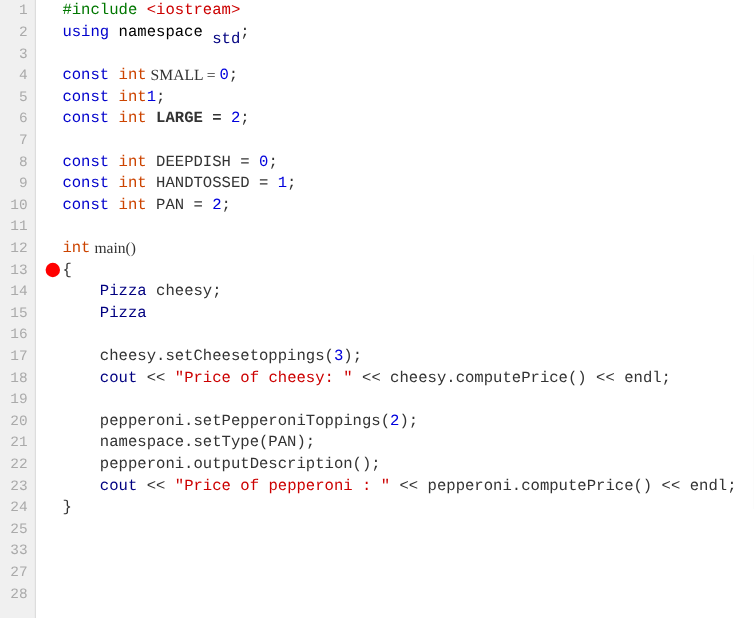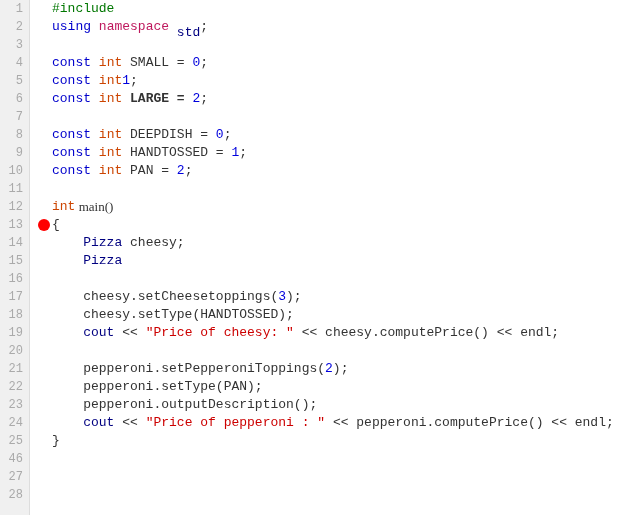--- a/index.html
+++ b/index.html
@@ -94,46 +94,45 @@
         <span class="line-number">16</span>
         <span class="line-number">17</span>
         <span class="line-number">18</span>
         <span class="line-number">19</span>
         <span class="line-number">20</span>
         <span class="line-number">21</span>
         <span class="line-number">22</span>
         <span class="line-number">23</span>
         <span class="line-number">24</span>
         <span class="line-number">25</span>
-        <span class="line-number">46</span>
+        <span class="line-number">33</span>
         <span class="line-number">27</span>
         <span class="line-number">28</span>
       </div>
     <div class="code-lines" id="code-lines">
-        <div class="code-line"><span class="bp-placeholder"></span><span style="color: rgb(0, 119, 0);">#include</span><span style="color: rgb(51, 51, 51);"> </span></div>
-        <div class="code-line"><span class="bp-placeholder"></span><span style="color: rgb(0, 0, 204);">using</span><span style="color: rgb(51, 51, 51);"> </span><span style="color: #be185d;">namespace</span><span style="color: rgb(51, 51, 51);"> </span><span style="color: rgb(0, 0, 128); margin-top: 12px;">std</span><span style="color: rgb(51, 51, 51);">;</span></div>
+        <div class="code-line"><span class="bp-placeholder"></span><span style="color: rgb(0, 119, 0);">#include</span><span style="color: rgb(51, 51, 51);"> </span><span style="color: rgb(204, 0, 0);">&lt;iostream&gt;</span></div>
+        <div class="code-line"><span class="bp-placeholder"></span><span style="color: rgb(0, 0, 204);">using</span><span style="color: rgb(51, 51, 51);"> </span><span style="color: #000000;">namespace</span><span style="color: rgb(51, 51, 51);"> </span><span style="color: rgb(0, 0, 128); margin-top: 12px;">std</span><span style="color: rgb(51, 51, 51);">;</span></div>
         <div class="code-line"><span class="bp-placeholder"></span></div>
-        <div class="code-line"><span class="bp-placeholder"></span><span style="color: rgb(0, 0, 204);">const</span><span style="color: rgb(51, 51, 51);"> </span><span style="color: rgb(204, 68, 0);">int</span><span style="color: rgb(51, 51, 51);"> SMALL = </span><span style="color: rgb(0, 0, 221);">0</span><span style="color: rgb(51, 51, 51);">;</span></div>
+        <div class="code-line"><span class="bp-placeholder"></span><span style="color: rgb(0, 0, 204);">const</span><span style="color: rgb(51, 51, 51);"> </span><span style="color: rgb(204, 68, 0);">int</span><span style="color: rgb(51, 51, 51); font-family: Liberation Serif, serif;"> SMALL = </span><span style="color: rgb(0, 0, 221);">0</span><span style="color: rgb(51, 51, 51);">;</span></div>
         <div class="code-line"><span class="bp-placeholder"></span><span style="color: rgb(0, 0, 204);">const</span><span style="color: rgb(51, 51, 51);"> </span><span style="color: rgb(204, 68, 0);">int</span><span style="color: rgb(0, 0, 221);">1</span><span style="color: rgb(51, 51, 51);">;</span></div>
         <div class="code-line"><span class="bp-placeholder"></span><span style="color: rgb(0, 0, 204);">const</span><span style="color: rgb(51, 51, 51);"> </span><span style="color: rgb(204, 68, 0);">int</span><span style="color: rgb(51, 51, 51); font-weight: bold;"> LARGE = </span><span style="color: rgb(0, 0, 221);">2</span><span style="color: rgb(51, 51, 51);">;</span></div>
         <div class="code-line"><span class="bp-placeholder"></span></div>
         <div class="code-line"><span class="bp-placeholder"></span><span style="color: rgb(0, 0, 204);">const</span><span style="color: rgb(51, 51, 51);"> </span><span style="color: rgb(204, 68, 0);">int</span><span style="color: rgb(51, 51, 51);"> DEEPDISH = </span><span style="color: rgb(0, 0, 221);">0</span><span style="color: rgb(51, 51, 51);">;</span></div>
         <div class="code-line"><span class="bp-placeholder"></span><span style="color: rgb(0, 0, 204);">const</span><span style="color: rgb(51, 51, 51);"> </span><span style="color: rgb(204, 68, 0);">int</span><span style="color: rgb(51, 51, 51);"> HANDTOSSED = </span><span style="color: rgb(0, 0, 221);">1</span><span style="color: rgb(51, 51, 51);">;</span></div>
         <div class="code-line"><span class="bp-placeholder"></span><span style="color: rgb(0, 0, 204);">const</span><span style="color: rgb(51, 51, 51);"> </span><span style="color: rgb(204, 68, 0);">int</span><span style="color: rgb(51, 51, 51);"> PAN = </span><span style="color: rgb(0, 0, 221);">2</span><span style="color: rgb(51, 51, 51);">;</span></div>
         <div class="code-line"><span class="bp-placeholder"></span></div>
         <div class="code-line"><span class="bp-placeholder"></span><span style="color: rgb(204, 68, 0);">int</span><span style="color: rgb(51, 51, 51); font-family: Liberation Serif, serif;"> main()</span></div>
         <div class="code-line breakpoint-line"><span class="breakpoint-marker"></span><span style="color: rgb(51, 51, 51);">{</span></div>
         <div class="code-line"><span class="bp-placeholder"></span><span style="color: rgb(51, 51, 51);">    </span><span style="color: rgb(0, 0, 128);">Pizza</span><span style="color: rgb(51, 51, 51);"> cheesy;</span></div>
         <div class="code-line"><span class="bp-placeholder"></span><span style="color: rgb(51, 51, 51);">    </span><span style="color: rgb(0, 0, 128);">Pizza</span></div>
         <div class="code-line"><span class="bp-placeholder"></span></div>
         <div class="code-line"><span class="bp-placeholder"></span><span style="color: rgb(51, 51, 51);">    cheesy.setCheesetoppings(</span><span style="color: rgb(0, 0, 221);">3</span><span style="color: rgb(51, 51, 51);">);</span></div>
-        <div class="code-line"><span class="bp-placeholder"></span><span style="color: rgb(51, 51, 51);">    cheesy.setType(HANDTOSSED);</span></div>
         <div class="code-line"><span class="bp-placeholder"></span><span style="color: rgb(51, 51, 51);">    </span><span style="color: rgb(0, 0, 128);">cout</span><span style="color: rgb(51, 51, 51);"> &lt;&lt; </span><span style="color: rgb(204, 0, 0);">"Price of cheesy: "</span><span style="color: rgb(51, 51, 51);"> &lt;&lt; cheesy.computePrice() &lt;&lt; endl;</span></div>
         <div class="code-line"><span class="bp-placeholder"></span></div>
         <div class="code-line"><span class="bp-placeholder"></span><span style="color: rgb(51, 51, 51);">    pepperoni.setPepperoniToppings(</span><span style="color: rgb(0, 0, 221);">2</span><span style="color: rgb(51, 51, 51);">);</span></div>
-        <div class="code-line"><span class="bp-placeholder"></span><span style="color: rgb(51, 51, 51);">    pepperoni.setType(PAN);</span></div>
+        <div class="code-line"><span class="bp-placeholder"></span><span style="color: rgb(51, 51, 51);">    namespace.setType(PAN);</span></div>
         <div class="code-line"><span class="bp-placeholder"></span><span style="color: rgb(51, 51, 51);">    pepperoni.outputDescription();</span></div>
         <div class="code-line"><span class="bp-placeholder"></span><span style="color: rgb(51, 51, 51);">    </span><span style="color: rgb(0, 0, 128);">cout</span><span style="color: rgb(51, 51, 51);"> &lt;&lt; </span><span style="color: rgb(204, 0, 0);">"Price of pepperoni : "</span><span style="color: rgb(51, 51, 51);"> &lt;&lt; pepperoni.computePrice() &lt;&lt; endl;</span></div>
         <div class="code-line"><span class="bp-placeholder"></span><span style="color: rgb(51, 51, 51);">}</span></div>
         <div class="code-line"><span class="bp-placeholder"></span></div>
       </div>
   </div>
 </div>
 
 </body></html>

